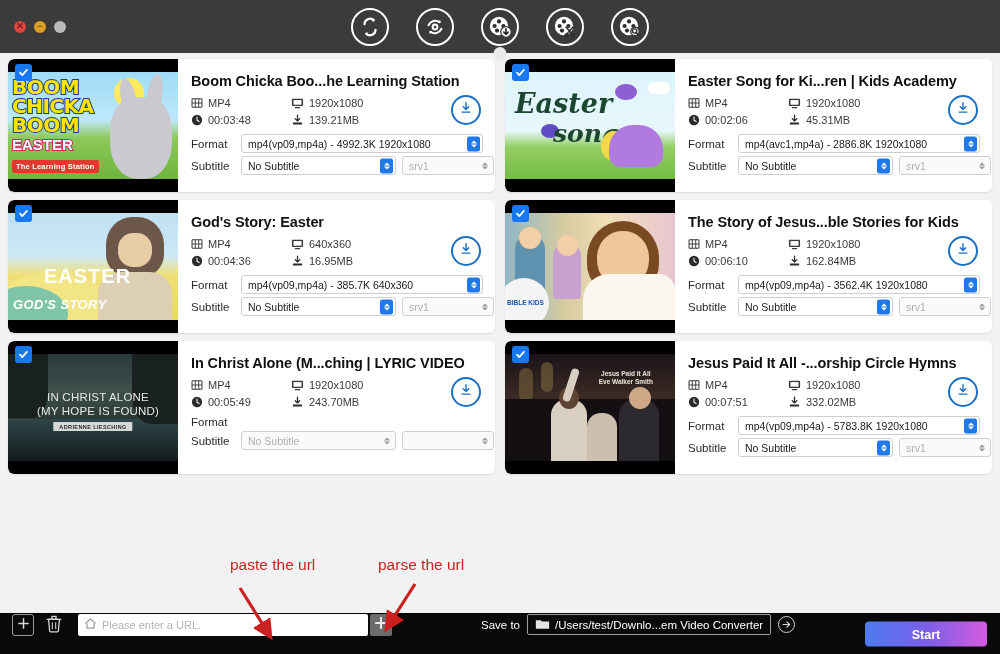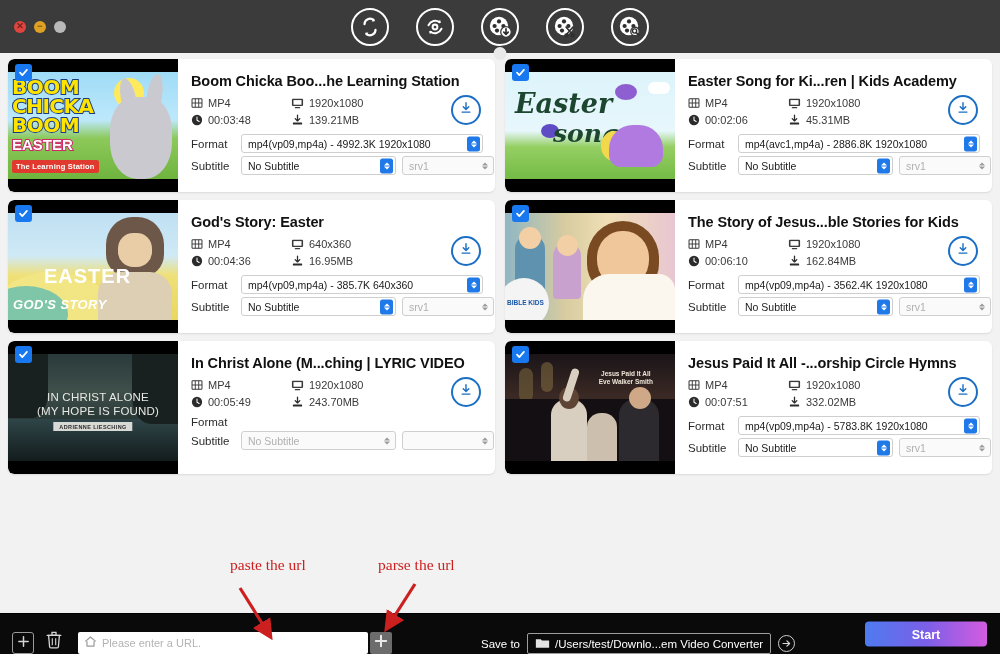--- a/index.html
+++ b/index.html
@@ -224,28 +224,28 @@
   .stepper i.dn { border-top: 3.5px solid #fff; }
   .sel.disabled { background: #fafafa; color: #b0b0b0; }
   .sel.disabled .stepper { background: transparent; }
   .sel.disabled .stepper i.up { border-bottom-color: #9a9a9a; }
   .sel.disabled .stepper i.dn { border-top-color: #9a9a9a; }
 
   
   .annot-layer { position: absolute; left:0; top:0; width: 1000px; height: 654px; pointer-events: none; z-index: 40; }
   .annot-text {
     position: absolute; color: #cc1f1f; font-size: 15.5px; font-weight: 400;
-    font-family: Liberation Serif, serif;
+    font-family: Liberation Sans, sans-serif;
   }
 
   
   .bottombar {
     position: absolute; left: 0; bottom: 0; width: 1000px; height: 41px;
     background: #0a0a0a;
-    display: flex; align-items: flex-end; z-index: 30;
+    display: flex; align-items: flex-start; z-index: 30;
     border-top: 1px solid #000;
   }
   .ic-btn {
     width: 22px; height: 22px; border: 1.4px solid #9a9a9a; border-radius: 3px;
     display:flex; align-items:center; justify-content:center; margin-left: 12px;
   }
   .trash-btn { width: 22px; height: 24px; display:flex; align-items:center; justify-content:center; margin-left: 9px; }
   .url-wrap { display:flex; align-items:center; margin-left: 13px; }
   .url-box {
     width: 290px; height: 22px; background: #fff; border-radius: 2px;

